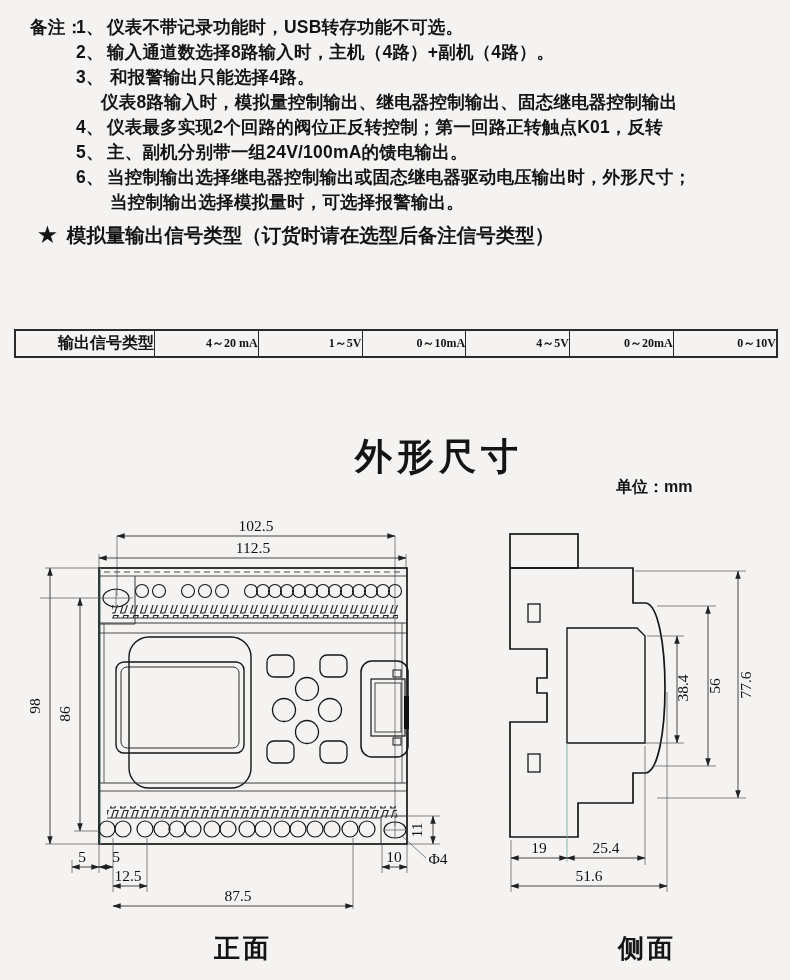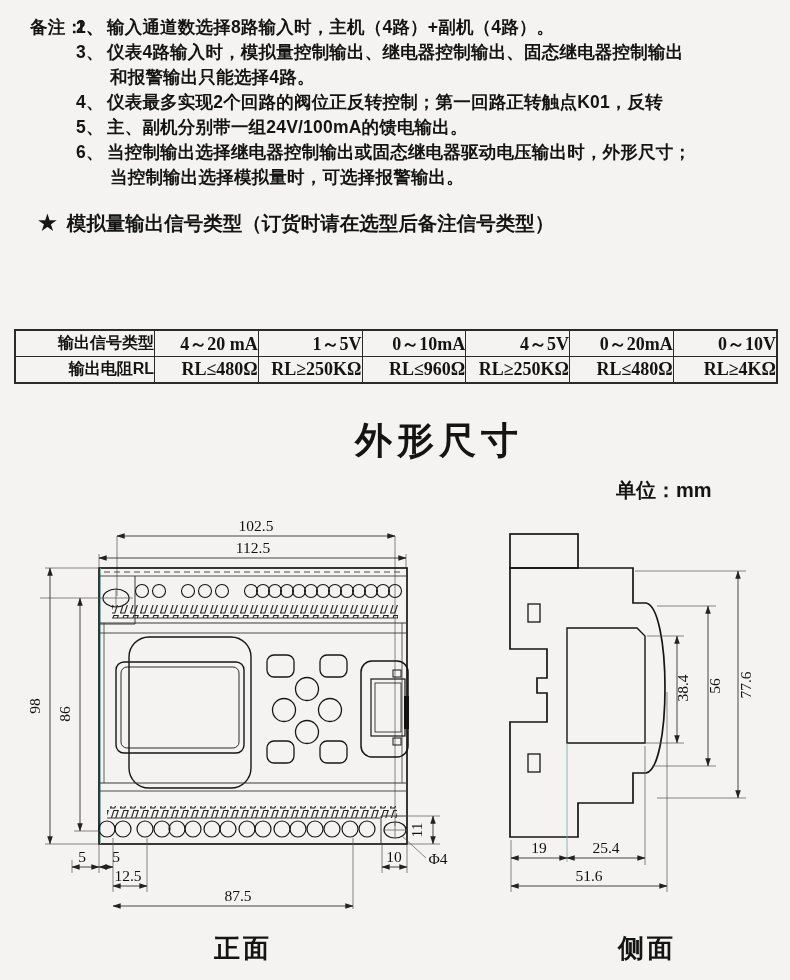--- a/index.html
+++ b/index.html
@@ -10,66 +10,69 @@
   }
   
   .notes{padding-top:15px}
   .nline{position:relative;padding-left:107px;font-size:17.5px;font-weight:700;
          line-height:25px;white-space:nowrap;letter-spacing:.2px}
   .nline .nlabel{position:absolute;left:30px}
   .nline .nnum{position:absolute;left:76px}
   .nline.cont{padding-left:110px}
   .nline.cont2{padding-left:101px}
   
-  .starline{margin-top:20px;padding-left:38px;font-size:19.5px;font-weight:700;
+  .starline{margin-top:7px;padding-left:38px;font-size:19.5px;font-weight:700;
             white-space:nowrap}
   .starline .star{margin-right:10px;font-size:21px}
   
   .sigtable{position:absolute;left:14px;top:329px;width:764px;
             border-collapse:collapse;table-layout:fixed}
   .sigtable td{border:1px solid #2a2a2a;height:25px;text-align:right;
                vertical-align:middle;padding:0;font-weight:700;font-size:16px}
   .sigtable{border:2px solid #2a2a2a}
   .sigtable td.hd{width:138px;font-family:"Liberation Sans",sans-serif}
-  .sigtable td.val{font-family:"Liberation Serif",serif;font-size:18px}
-  
-  .dimtitle{position:absolute;left:355px;top:416px;font-size:37px;font-weight:700;
+  .sigtable td.val{font-family:"Liberation Serif",serif;font-size:12px}
+  
+  .dimtitle{position:absolute;left:355px;top:432px;font-size:37px;font-weight:700;
             letter-spacing:5px;white-space:nowrap}
-  .unit{position:absolute;left:616px;top:477px;font-size:20px;font-weight:700;
+  .unit{position:absolute;left:616px;top:477px;font-size:16px;font-weight:700;
         white-space:nowrap}
   .drawing{position:absolute;left:0;top:510px}
   
   .body-ln{stroke:#161616;fill:none}
   .thin{stroke:#3a3a3a;fill:none}
   .ext{stroke:#555;stroke-width:.7;fill:none}
   .dim{stroke:#333;stroke-width:.9;fill:none}
   .teal{stroke:#7aa9a6;stroke-width:1;fill:none;opacity:.85}
   text.dimt{font-family:"Liberation Serif",serif;font-size:15.5px;fill:#111;
             text-anchor:middle}
   text.cap{font-family:"Liberation Sans",sans-serif;font-size:26px;font-weight:700;
            fill:#141414;text-anchor:middle;letter-spacing:3px}
 </style>
 </head>
 <body>
 
 <div class="notes">
   <div class="nline">
     <span class="nlabel">备注：</span>
     <span class="nnum">1、</span>
+    <span>仪表不带记录功能时，USB转存功能不可选。</span>
   </div>
   <div class="nline">
     <span class="nnum">2、</span>
     <span>输入通道数选择8路输入时，主机（4路）+副机（4路）。</span>
   </div>
   <div class="nline">
     <span class="nnum">3、</span>
-    <span>仪表4路输入时，模拟量控制输出、继电器控制输出、固态继电器控制输出</span>
   </div>
   <div class="nline cont">
     <span>和报警输出只能选择4路。</span>
+  </div>
+  <div class="nline cont2">
+    <span>仪表8路输入时，模拟量控制输出、继电器控制输出、固态继电器控制输出</span>
   </div>
   <div class="nline">
     <span class="nnum">4、</span>
     <span>仪表最多实现2个回路的阀位正反转控制；第一回路正转触点K01，反转</span>
   </div>
   <div class="nline">
     <span class="nnum">5、</span>
     <span>主、副机分别带一组24V/100mA的馈电输出。</span>
   </div>
   <div class="nline">
@@ -88,29 +91,20 @@
 <table class="sigtable">
   <tbody>
       <tr>
     <td class="hd">输出信号类型</td>
     <td class="val">4～20 mA</td>
     <td class="val">1～5V</td>
     <td class="val">0～10mA</td>
     <td class="val">4～5V</td>
     <td class="val">0～20mA</td>
     <td class="val">0～10V</td>
-  </tr>
-  <tr>
-    <td class="hd">输出电阻RL</td>
-    <td class="val">RL≤480Ω</td>
-    <td class="val">RL≥250KΩ</td>
-    <td class="val">RL≤960Ω</td>
-    <td class="val">RL≥250KΩ</td>
-    <td class="val">RL≤480Ω</td>
-    <td class="val">RL≥4KΩ</td>
   </tr>
 </tbody>
   </table>
 
 <div class="dimtitle">外形尺寸</div>
 <div class="unit">单位：mm</div>
 
 <svg class="drawing" width="790" height="470" viewBox="0 0 790 470">
   <defs>
     <marker id="arr" viewBox="0 0 10 10" refX="9.5" refY="5" markerWidth="9" markerHeight="9" orient="auto-start-reverse">

